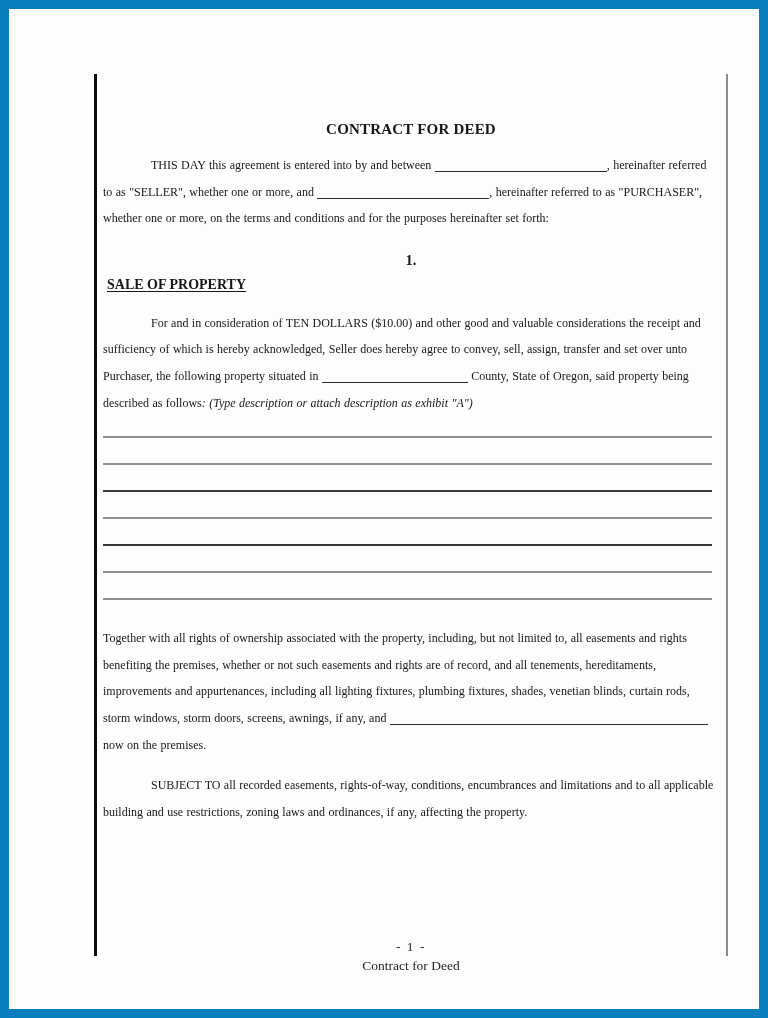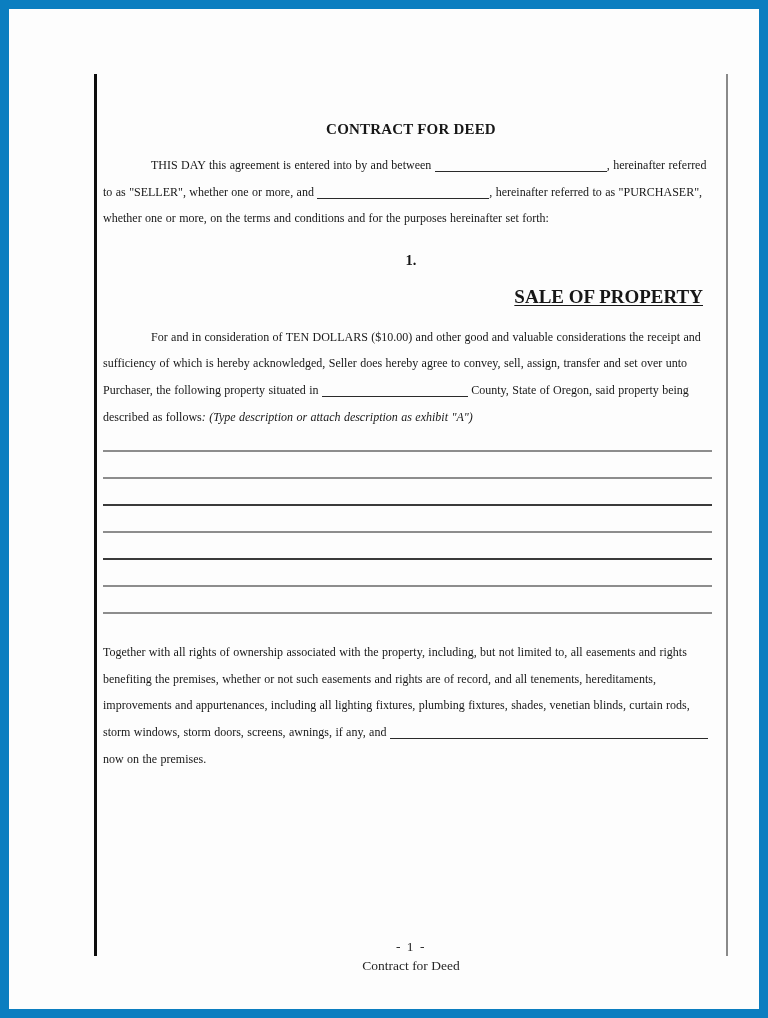--- a/index.html
+++ b/index.html
@@ -84,25 +84,25 @@
   }
 
   .section-number {
     text-align: center;
     font-weight: bold;
     font-size: 14.6px;
     line-height: 20px;
     margin: 18px 0 0 0;
   }
   .section-heading {
-    text-align: right;
+    text-align: left;
     font-weight: bold;
-    font-size: 19px;
+    font-size: 14px;
     line-height: 22px;
-    margin: 16px;
+    margin: 4px;
   }
   .section-heading span {
     text-decoration: underline;
     text-underline-offset: 2px;
   }
 
   .ital {
     font-style: italic;
   }
 
@@ -174,20 +174,21 @@
           <div class="rule-line"></div>
           <div class="rule-line dark"></div>
           <div class="rule-line"></div>
           <div class="rule-line dark"></div>
           <div class="rule-line"></div>
           <div class="rule-line"></div>
         </div>
 
       <p class="para"><span>Together with all rights of ownership associated with the property, including, but not limited to, all easements and rights benefiting the premises, whether or not such easements and rights are of record, and all tenements, hereditaments, improvements and appurtenances, including all lighting fixtures, plumbing fixtures, shades, venetian blinds, curtain rods, storm windows, storm doors, screens, awnings, if any, and</span> <span class="blank w-premises"></span><span>now on the premises.</span></p>
 
+      <p class="para indent">SUBJECT TO all recorded easements, rights-of-way, conditions, encumbrances and limitations and to all applicable building and use restrictions, zoning laws and ordinances, if any, affecting the property.</p>
 
     </div>
 
     <div id="footer">
       <div class="footer-pagenum">-   1 -</div>
       <div class="footer-docname">Contract for Deed</div>
     </div>
 
   </div>
 </div>

